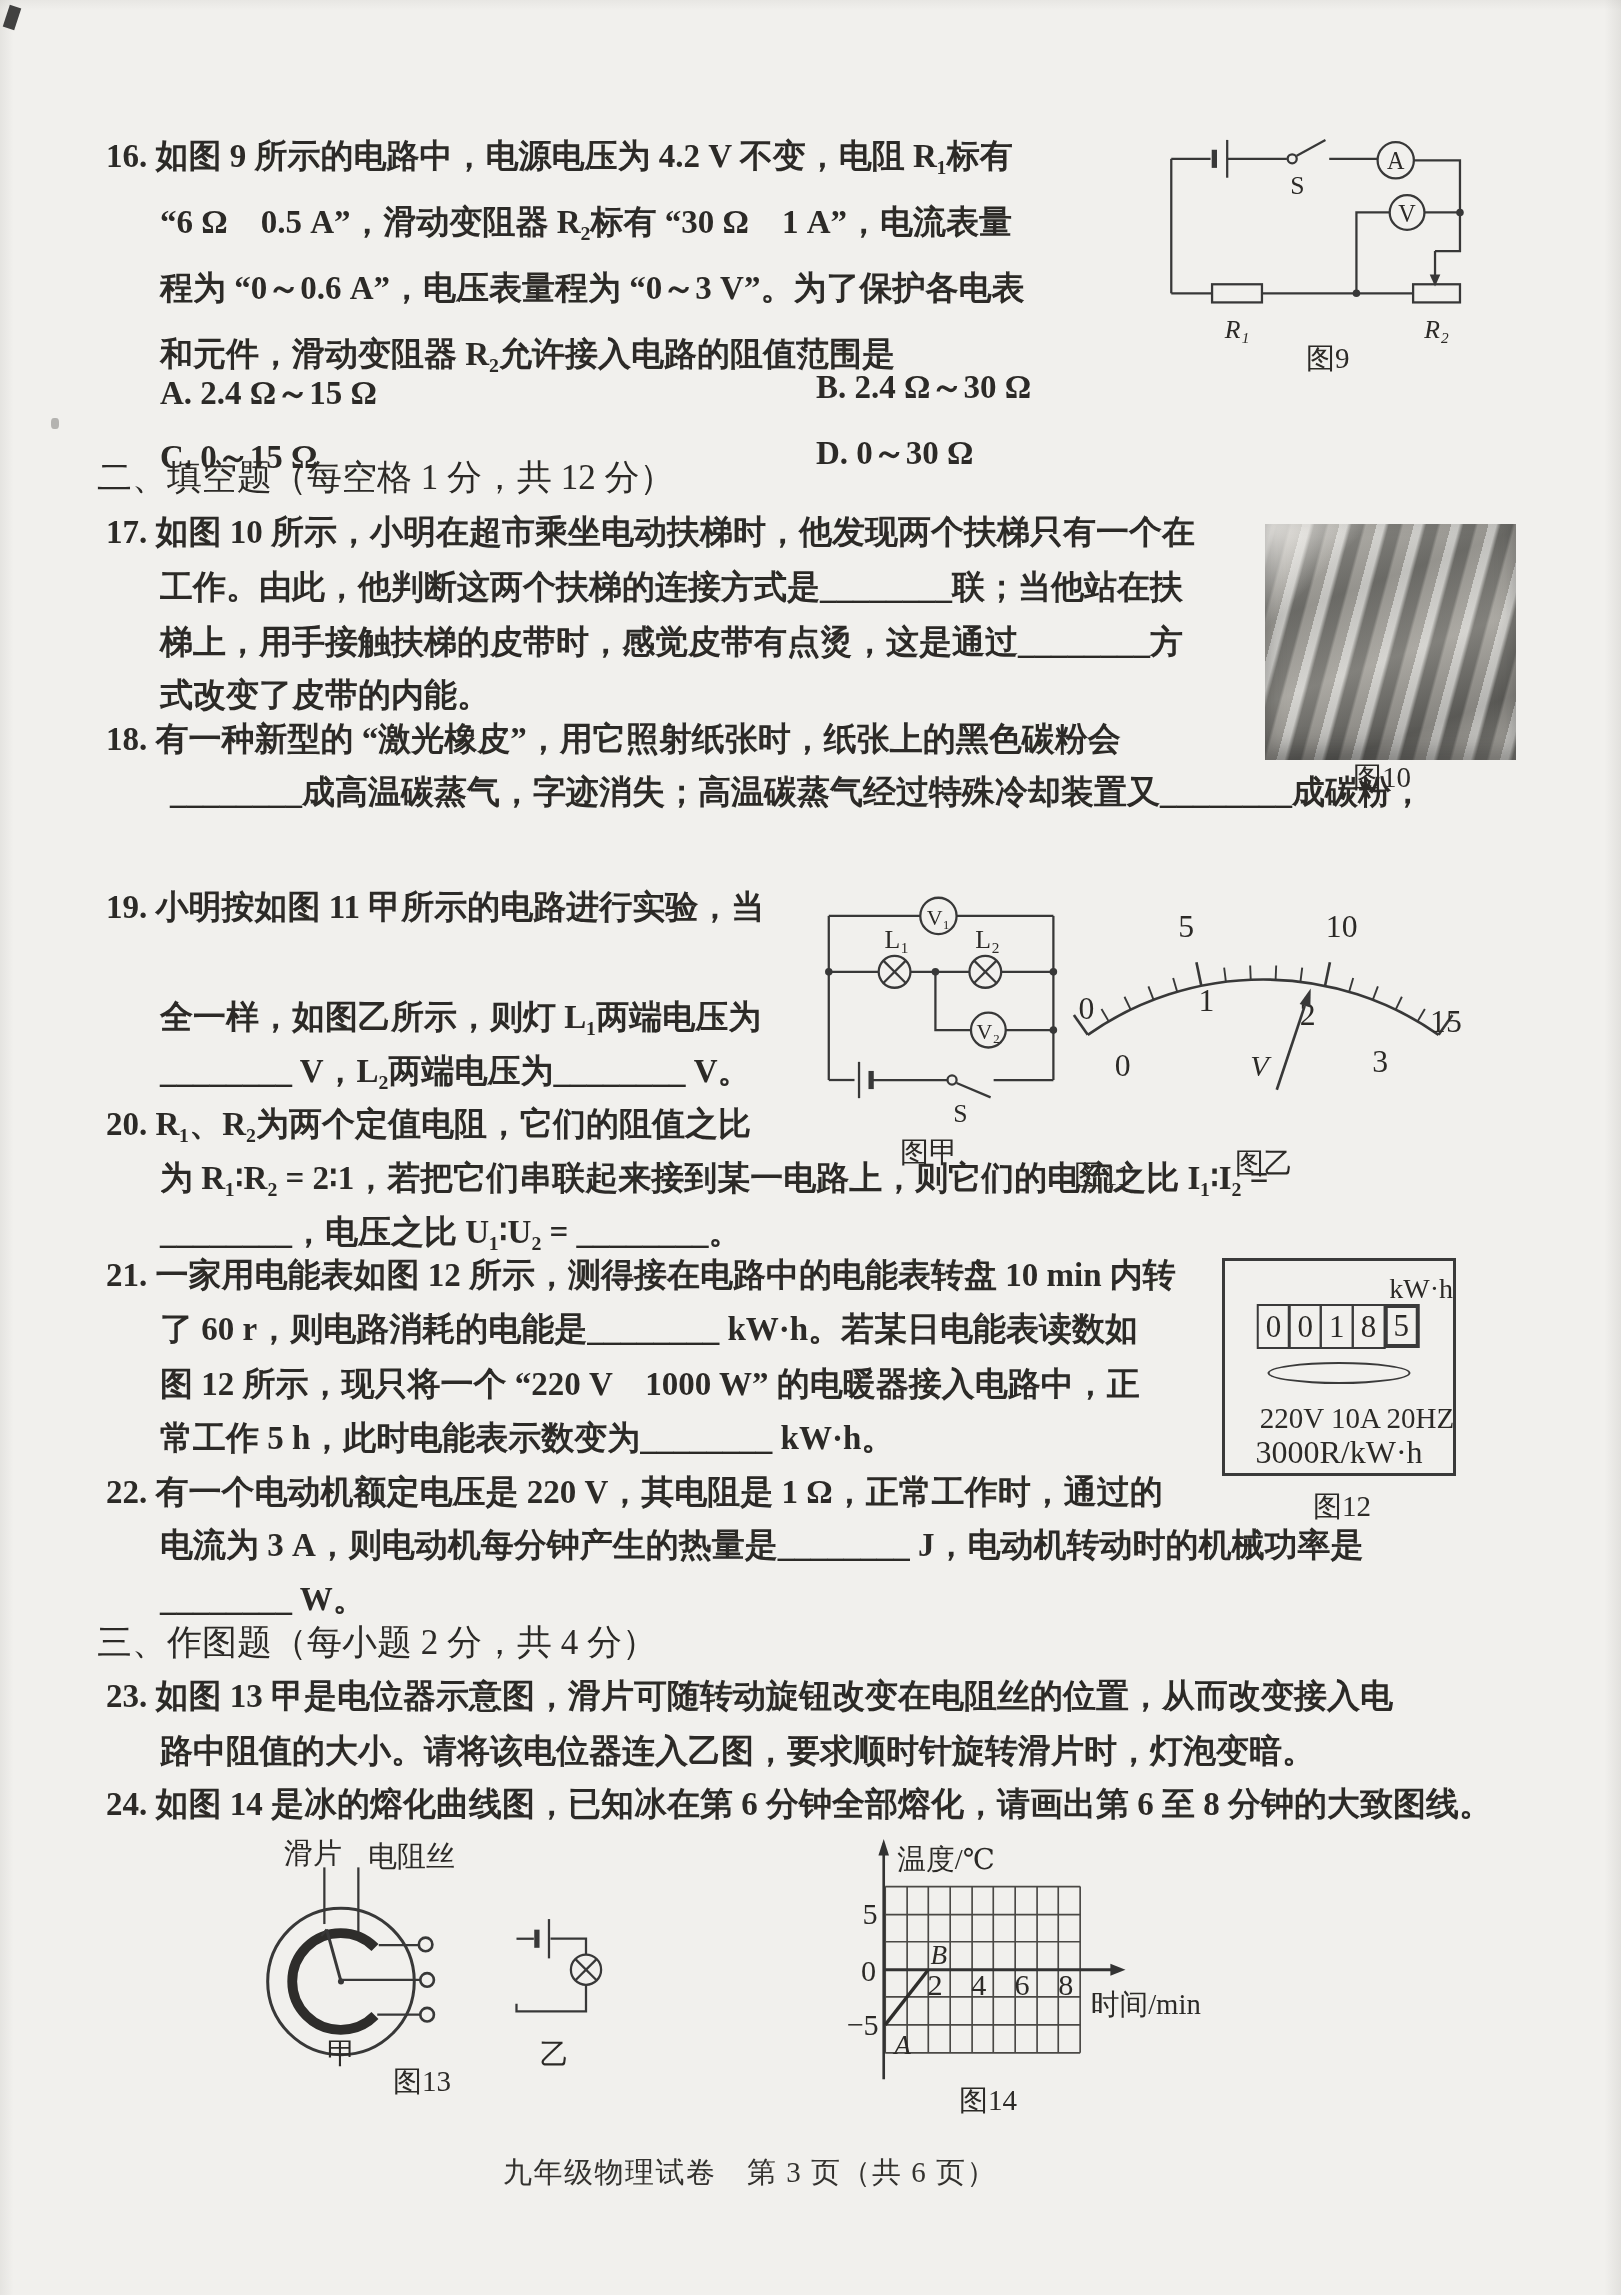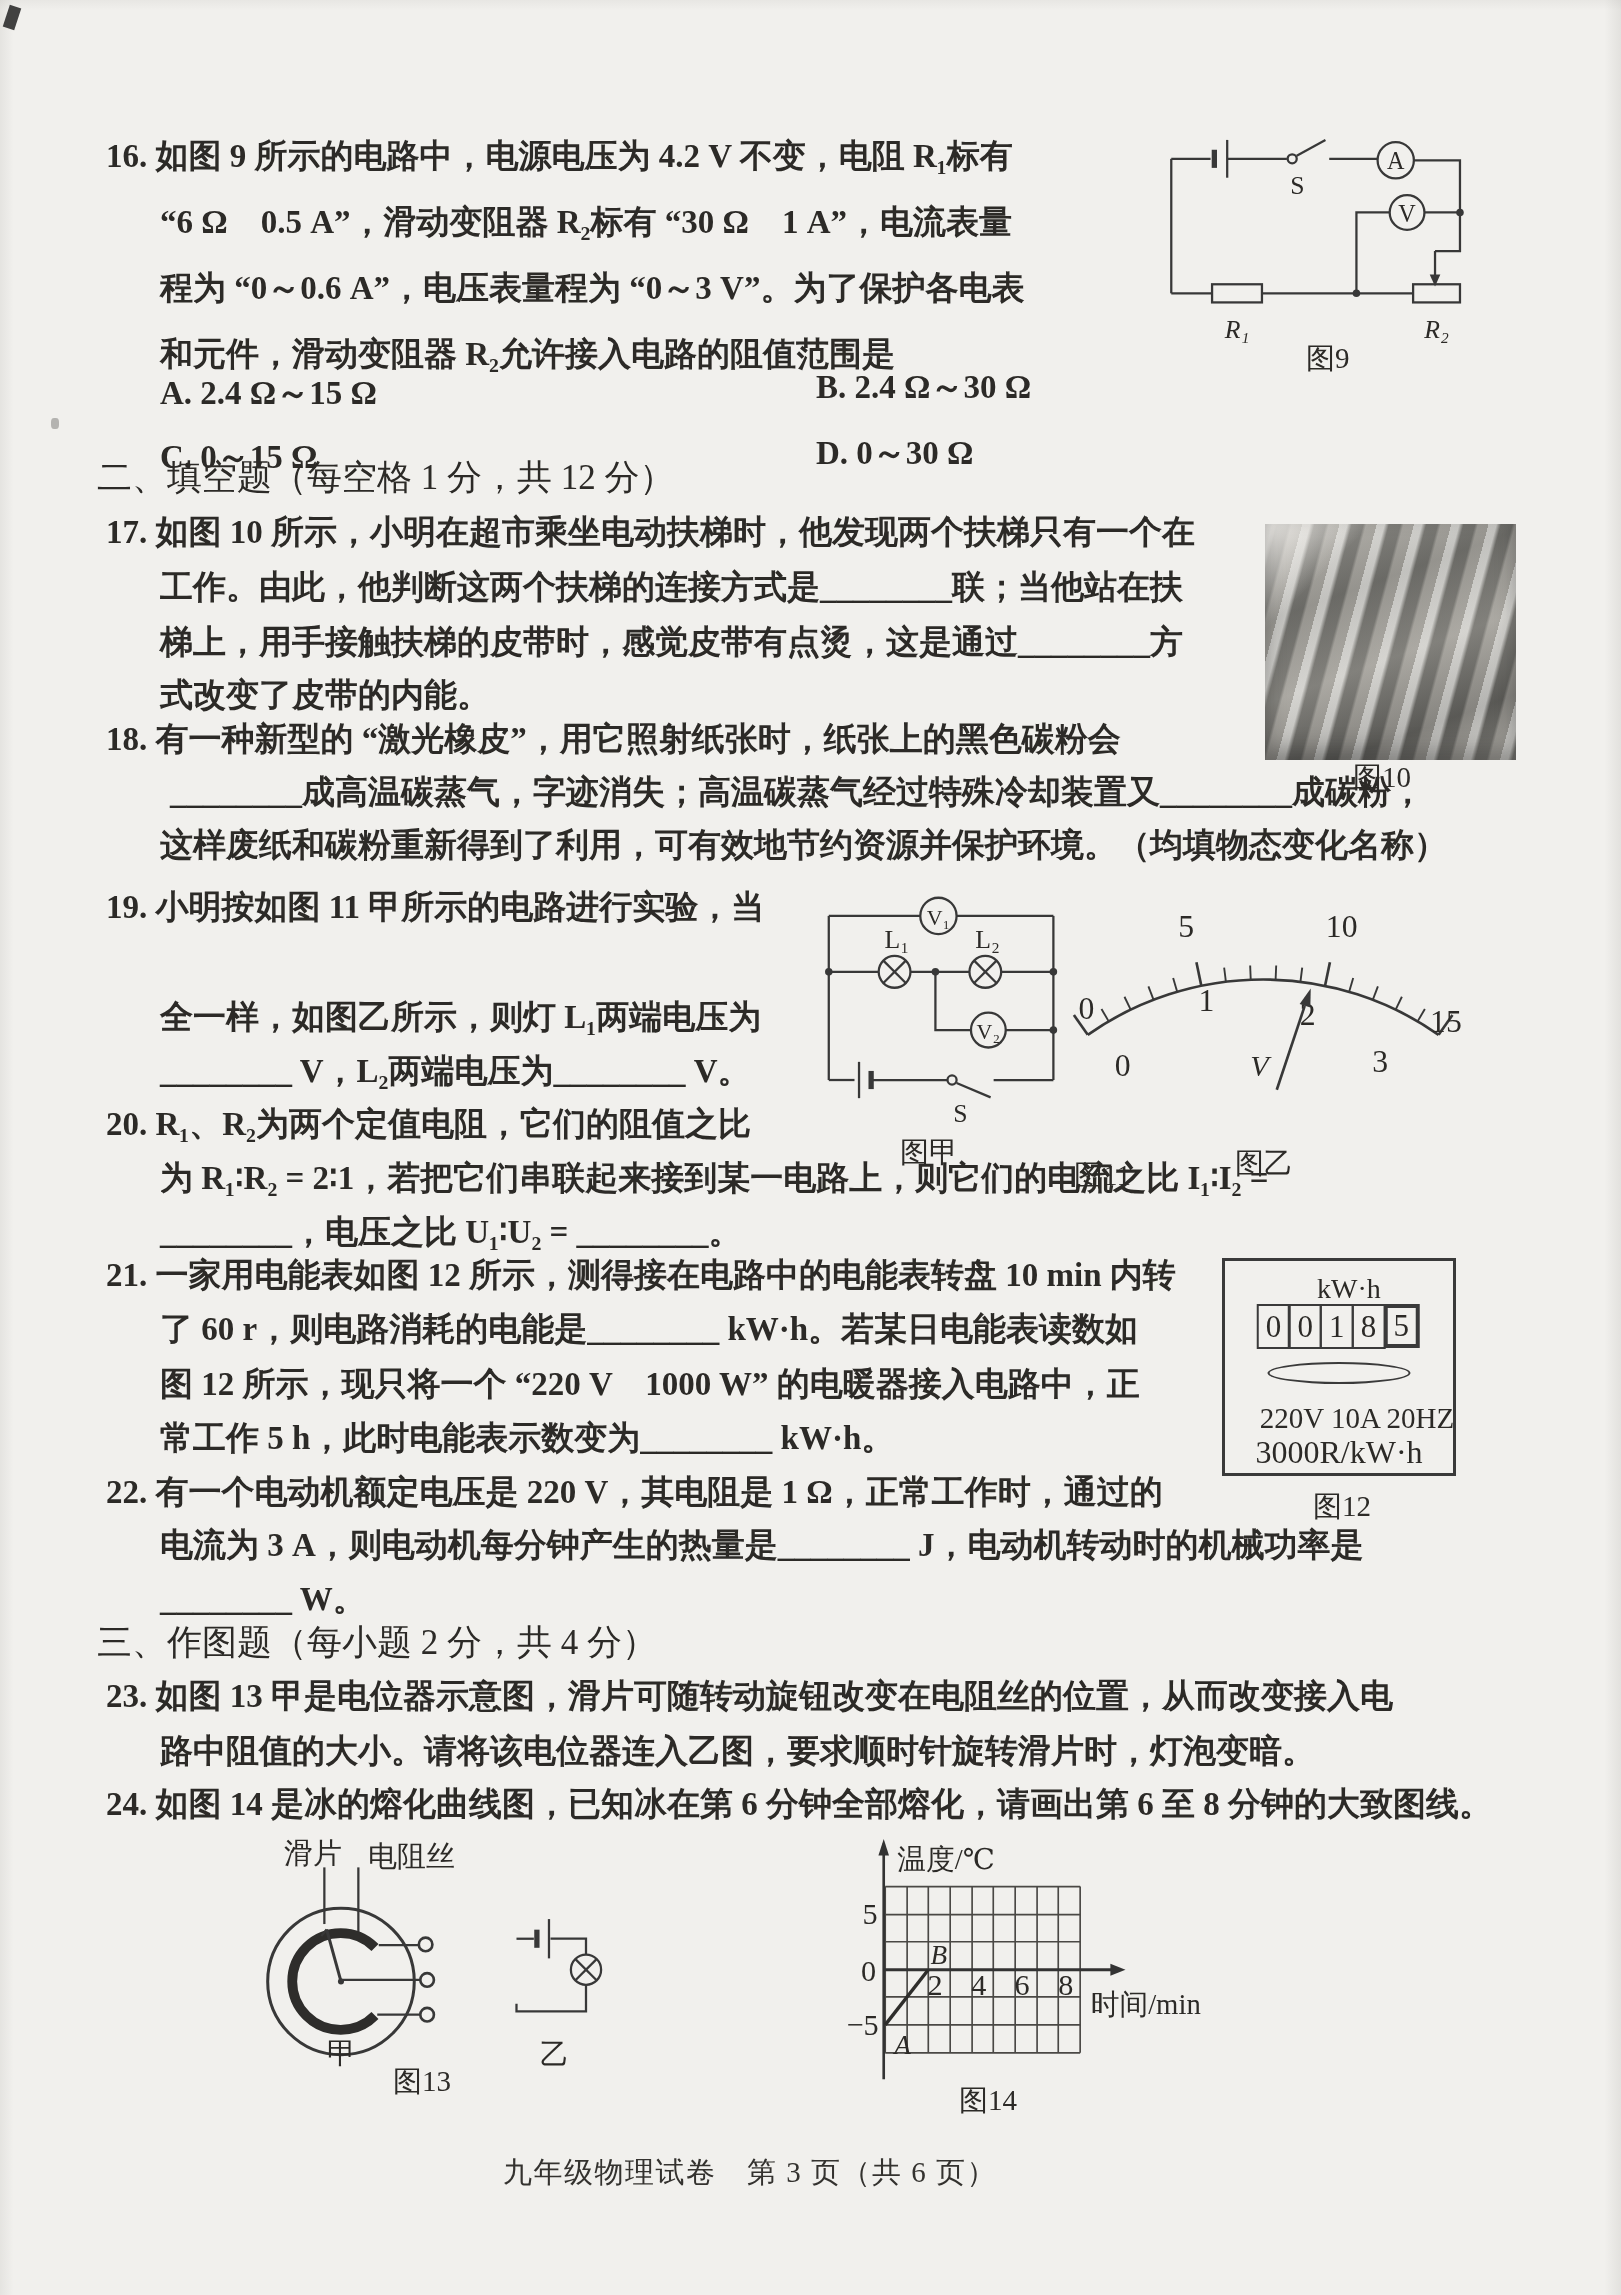--- a/index.html
+++ b/index.html
@@ -24,21 +24,21 @@
   svg text{font-family:"Liberation Serif","DejaVu Serif",serif;fill:#2c2a27;}
   .photo{
     position:absolute;left:1265px;top:524px;width:251px;height:236px;
     background:
       linear-gradient(135deg,#eceae6 0%,rgba(0,0,0,0) 22%),
       repeating-linear-gradient(105deg, rgba(250,250,248,.50) 0 7.6px, rgba(55,55,52,.38) 12px 23px, rgba(165,162,156,.42) 26px 36px),
       linear-gradient(160deg,#c8c6c0 0%,#8a8984 30%,#b0aea8 55%,#6f6e6a 80%,#a5a39d 100%);
     box-shadow:inset 0 -10.6px 19.7px rgba(30,30,28,.35);
   }
   .emeter{position:absolute;left:1222px;top:1258px;width:228px;height:212px;border:3px solid #3a3a3a;}
-  .emeter .unit{position:absolute;top:12px;left:10px;width:100%;text-align:center;font-size:28px;}
+  .emeter .unit{position:absolute;top:12px;left:0;width:100%;text-align:right;font-size:28px;}
   .emeter .digits{position:absolute;top:43px;left:50%;transform:translateX(-50%);display:flex;}
   .emeter .digit{width:30px;height:41px;border:2.3px solid #3a3a3a;margin-left:-2.3px;
                  display:flex;align-items:center;justify-content:center;font-size:31px;}
   .emeter .digit.last{border-width:4.5px;height:36px;width:28px;}
   .emeter .disc{position:absolute;top:101px;left:50%;transform:translateX(-50%);
                 width:139px;height:18px;border:2.3px solid #3a3a3a;border-radius:50%;}
   .emeter .spec1{position:absolute;top:141px;left:0;width:100%;text-align:center;font-size:29px;margin-left:18px;}
   .emeter .spec2{position:absolute;top:173px;left:0;width:100%;text-align:center;font-size:32px;}
   .artifact1{position:absolute;left:6px;top:6px;width:12px;height:23px;background:#222;transform:rotate(18deg);opacity:.85;}
   .artifact2{position:absolute;left:51px;top:418px;width:7.6px;height:10.6px;background:#6a6865;opacity:.45;border-radius:40%;}
@@ -108,21 +108,20 @@
   <div class="tl" style="left:106px;top:514px">17. 如图 10 所示，小明在超市乘坐电动扶梯时，他发现两个扶梯只有一个在</div>
   <div class="tl" style="left:160px;top:569px">工作。由此，他判断这两个扶梯的连接方式是________联；当他站在扶</div>
   <div class="tl" style="left:160px;top:624px">梯上，用手接触扶梯的皮带时，感觉皮带有点烫，这是通过________方</div>
   <div class="tl" style="left:160px;top:677px">式改变了皮带的内能。</div>
 
   <div class="photo"></div>
   <div class="figlab" style="left:1353px;top:758px">图10</div>
 
   <div class="tl" style="left:106px;top:721px">18. 有一种新型的 “激光橡皮”，用它照射纸张时，纸张上的黑色碳粉会</div>
   <div class="tl" style="left:170px;top:774px">________成高温碳蒸气，字迹消失；高温碳蒸气经过特殊冷却装置又________成碳粉，</div>
-  <div class="tl" style="left:160px;top:827px">这样废纸和碳粉重新得到了利用，可有效地节约资源并保护环境。（均填物态变化名称）</div>
 
   <div class="tl" style="left:106px;top:889px">19. 小明按如图 11 甲所示的电路进行实验，当</div>
   <div class="tl" style="left:160px;top:1053px">________ V，L₂两端电压为________ V。</div>
   <div class="tl" style="left:160px;top:999px">全一样，如图乙所示，则灯 L₁两端电压为</div>
 
   <svg style="left:821px;top:897px" width="250" height="242" viewBox="0 0 330 320">
     <g>
       <path class="wire" d="M10,25 H131"></path>
       <path class="wire" d="M179,25 H307"></path>
       <path class="wire" d="M10,25 V242"></path>

